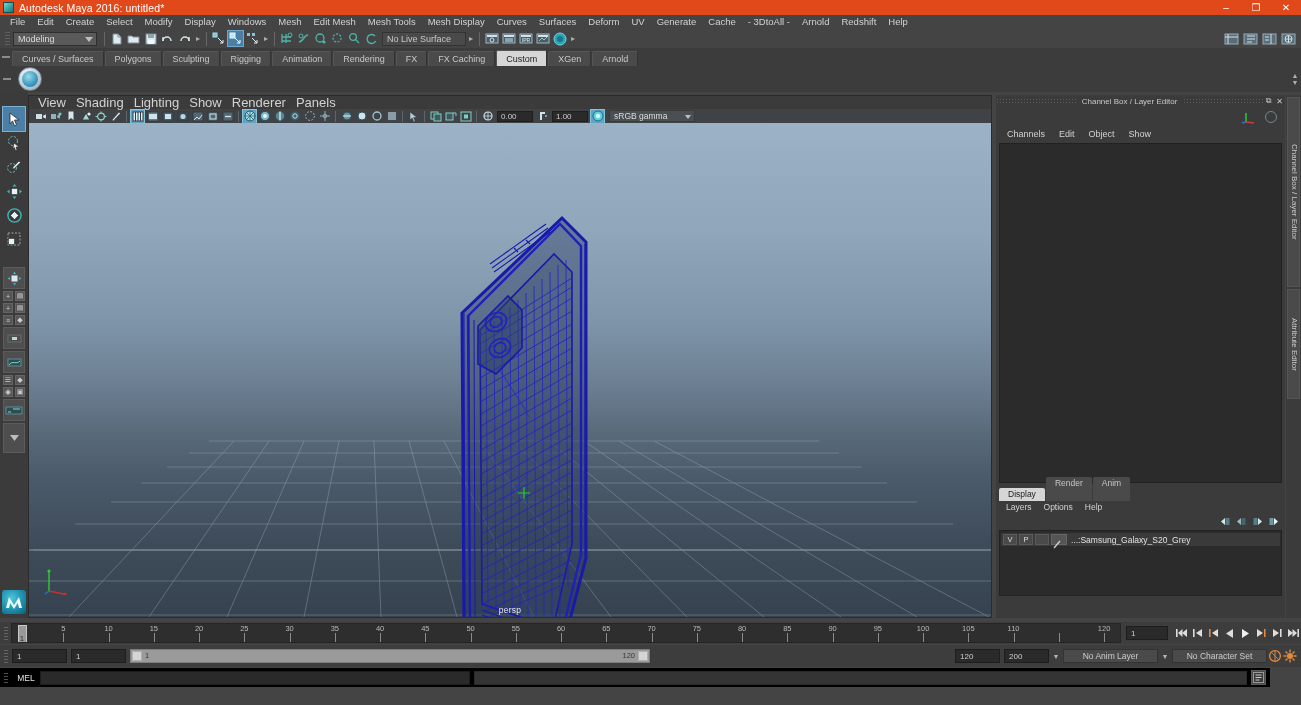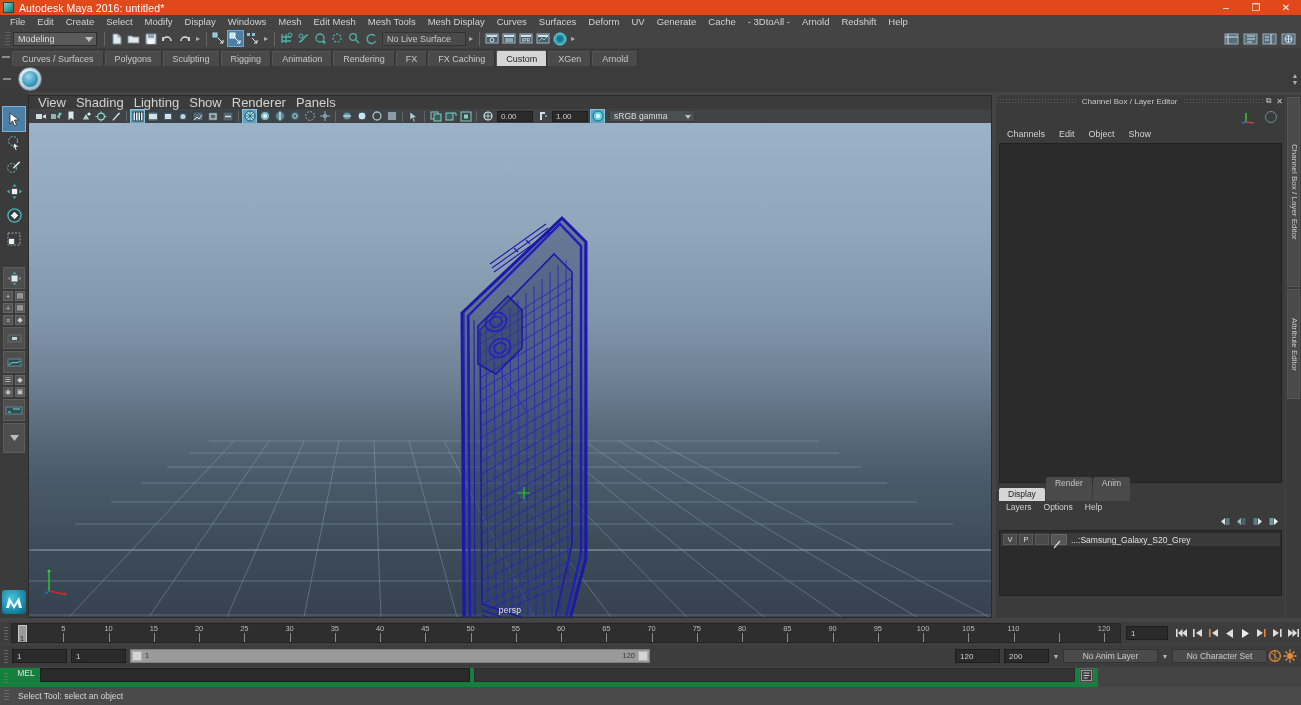--- a/index.html
+++ b/index.html
@@ -352,22 +352,22 @@
     width:14px;height:14px;display:flex;align-items:center;justify-content:center;
     color:#b4b4b4;font-size:7px;
   }
   .rr-combo {
     height:14px;background:#4a4a4a;border:1px solid #333;color:#cdcdcd;
     font-size:8.5px;line-height:13px;padding:0 6px;text-align:center;
   }
 
   
   .cmdline {
-    position:absolute; left:0; top:668px; width:1098px; height:19px;
-    background:#15803d; display:flex; align-items:flex-start;
+    position:absolute; left:0; top:668px; width:1270px; height:19px;
+    background:#000000; display:flex; align-items:center;
   }
   .cl-grip { width:12px;height:19px;display:flex;align-items:center;justify-content:center; }
   .cl-grip i { display:block;width:4px;height:12px;
     background-image: radial-gradient(#7a7a7a 35%, transparent 36%); background-size:2px 3px; }
   .cl-label { color:#e0e0e0; font-size:8.5px; width:28px; text-align:center; }
   .cl-input {
     height:14px;background:#2a2a2a;border:1px solid #1d1d1d;flex:0 0 auto;
     width:430px; color:#d8d8d8; font-size:8px; line-height:13px; padding-left:4px;
   }
   .cl-output {
@@ -1312,18 +1312,14 @@
     <div class="cl-input"></div>
     <div class="cl-output"></div>
     <div class="cl-icon">
       <svg width="11" height="11" viewBox="0 0 11 11">
           <rect x="0.5" y="0.5" width="10" height="10" fill="#3b3b3b" stroke="#9a9a9a"></rect>
           <path d="M2.5 3h6M2.5 5.5h6M2.5 8h4" stroke="#cfcfcf"></path>
         </svg>
     </div>
   </div>
 
-  <div class="helpline">
-    <div class="hl-grip"></div>
-    <div class="hl-text">Select Tool: select an object</div>
-  </div>
 
 </div>
 
 </body></html>

